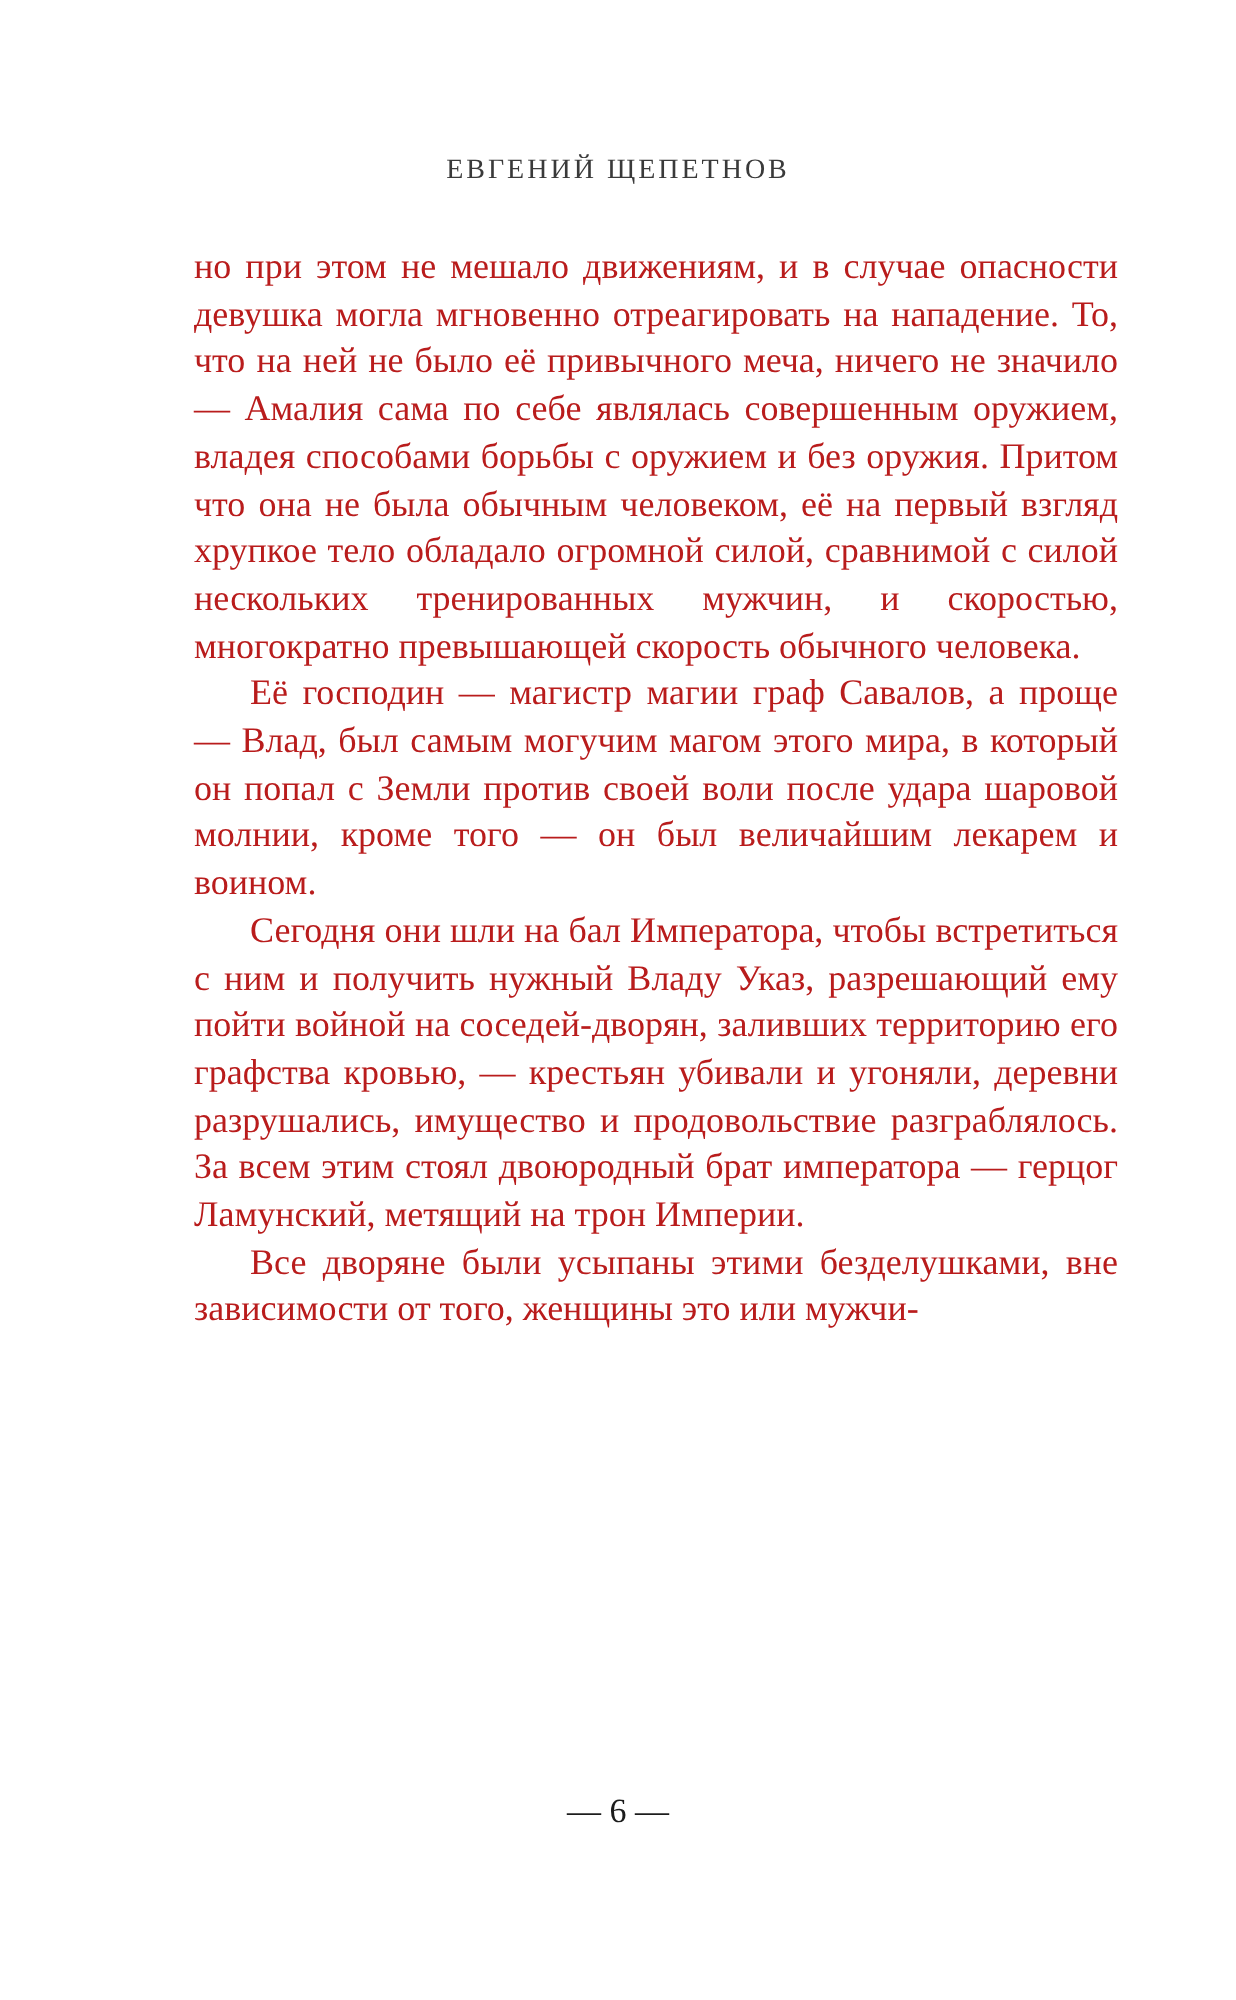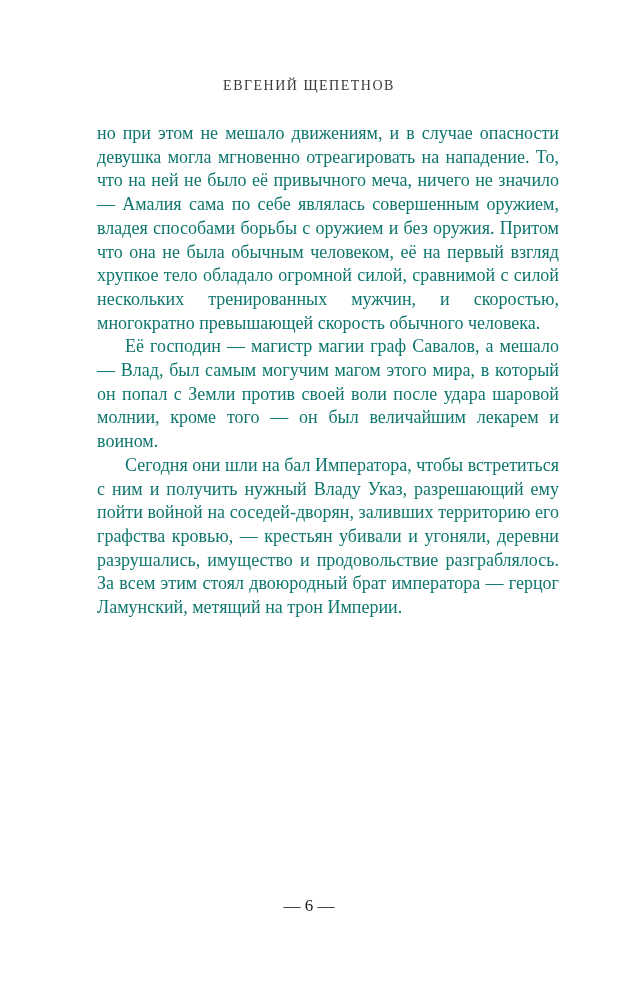--- a/index.html
+++ b/index.html
@@ -36,21 +36,21 @@
       position: absolute;
       top: 122px;
       left: 97px;
       width: 462px;
     }
 
     .page-body p.para {
       font-size: 18px;
       line-height: 23.7px;
       text-align: justify;
-      color: #0f766e;
+      color: #b91c1c;
       hyphens: auto;
       -webkit-hyphens: auto;
     }
 
     .page-body p.para.indent {
       text-indent: 28px;
     }
 
     .page-footer {
       position: absolute;
@@ -64,19 +64,20 @@
   </style>
 </head>
 <body>
 
 <div class="page">
 
   <div class="running-header">ЕВГЕНИЙ ЩЕПЕТНОВ</div>
 
   <div class="page-body">
       <p class="para">но при этом не мешало движениям, и в случае опасности девушка могла мгновенно отреагировать на нападение. То, что на ней не было её привычного меча, ничего не значило — Амалия сама по себе являлась совершенным оружием, владея способами борьбы с оружием и без оружия. Притом что она не была обычным человеком, её на первый взгляд хрупкое тело обладало огромной силой, сравнимой с силой нескольких тренированных мужчин, и скоростью, многократно превышающей скорость обычного человека.</p>
-      <p class="para indent">Её господин — магистр магии граф Савалов, а мешало — Влад, был самым могучим магом этого мира, в который он попал с Земли против своей воли после удара шаровой молнии, кроме того — он был величайшим лекарем и воином.</p>
+      <p class="para indent">Её господин — магистр магии граф Савалов, а проще — Влад, был самым могучим магом этого мира, в который он попал с Земли против своей воли после удара шаровой молнии, кроме того — он был величайшим лекарем и воином.</p>
       <p class="para indent">Сегодня они шли на бал Императора, чтобы встретиться с ним и получить нужный Владу Указ, разрешающий ему пойти войной на соседей-дворян, заливших территорию его графства кровью, — крестьян убивали и угоняли, деревни разрушались, имущество и продовольствие разграблялось. За всем этим стоял двоюродный брат императора — герцог Ламунский, метящий на трон Империи.</p>
+      <p class="para indent">Все дворяне были усыпаны этими безделушками, вне зависимости от того, женщины это или мужчи-</p>
     </div>
 
   <div class="page-footer">— 6 —</div>
 
 </div>
 
 </body></html>

